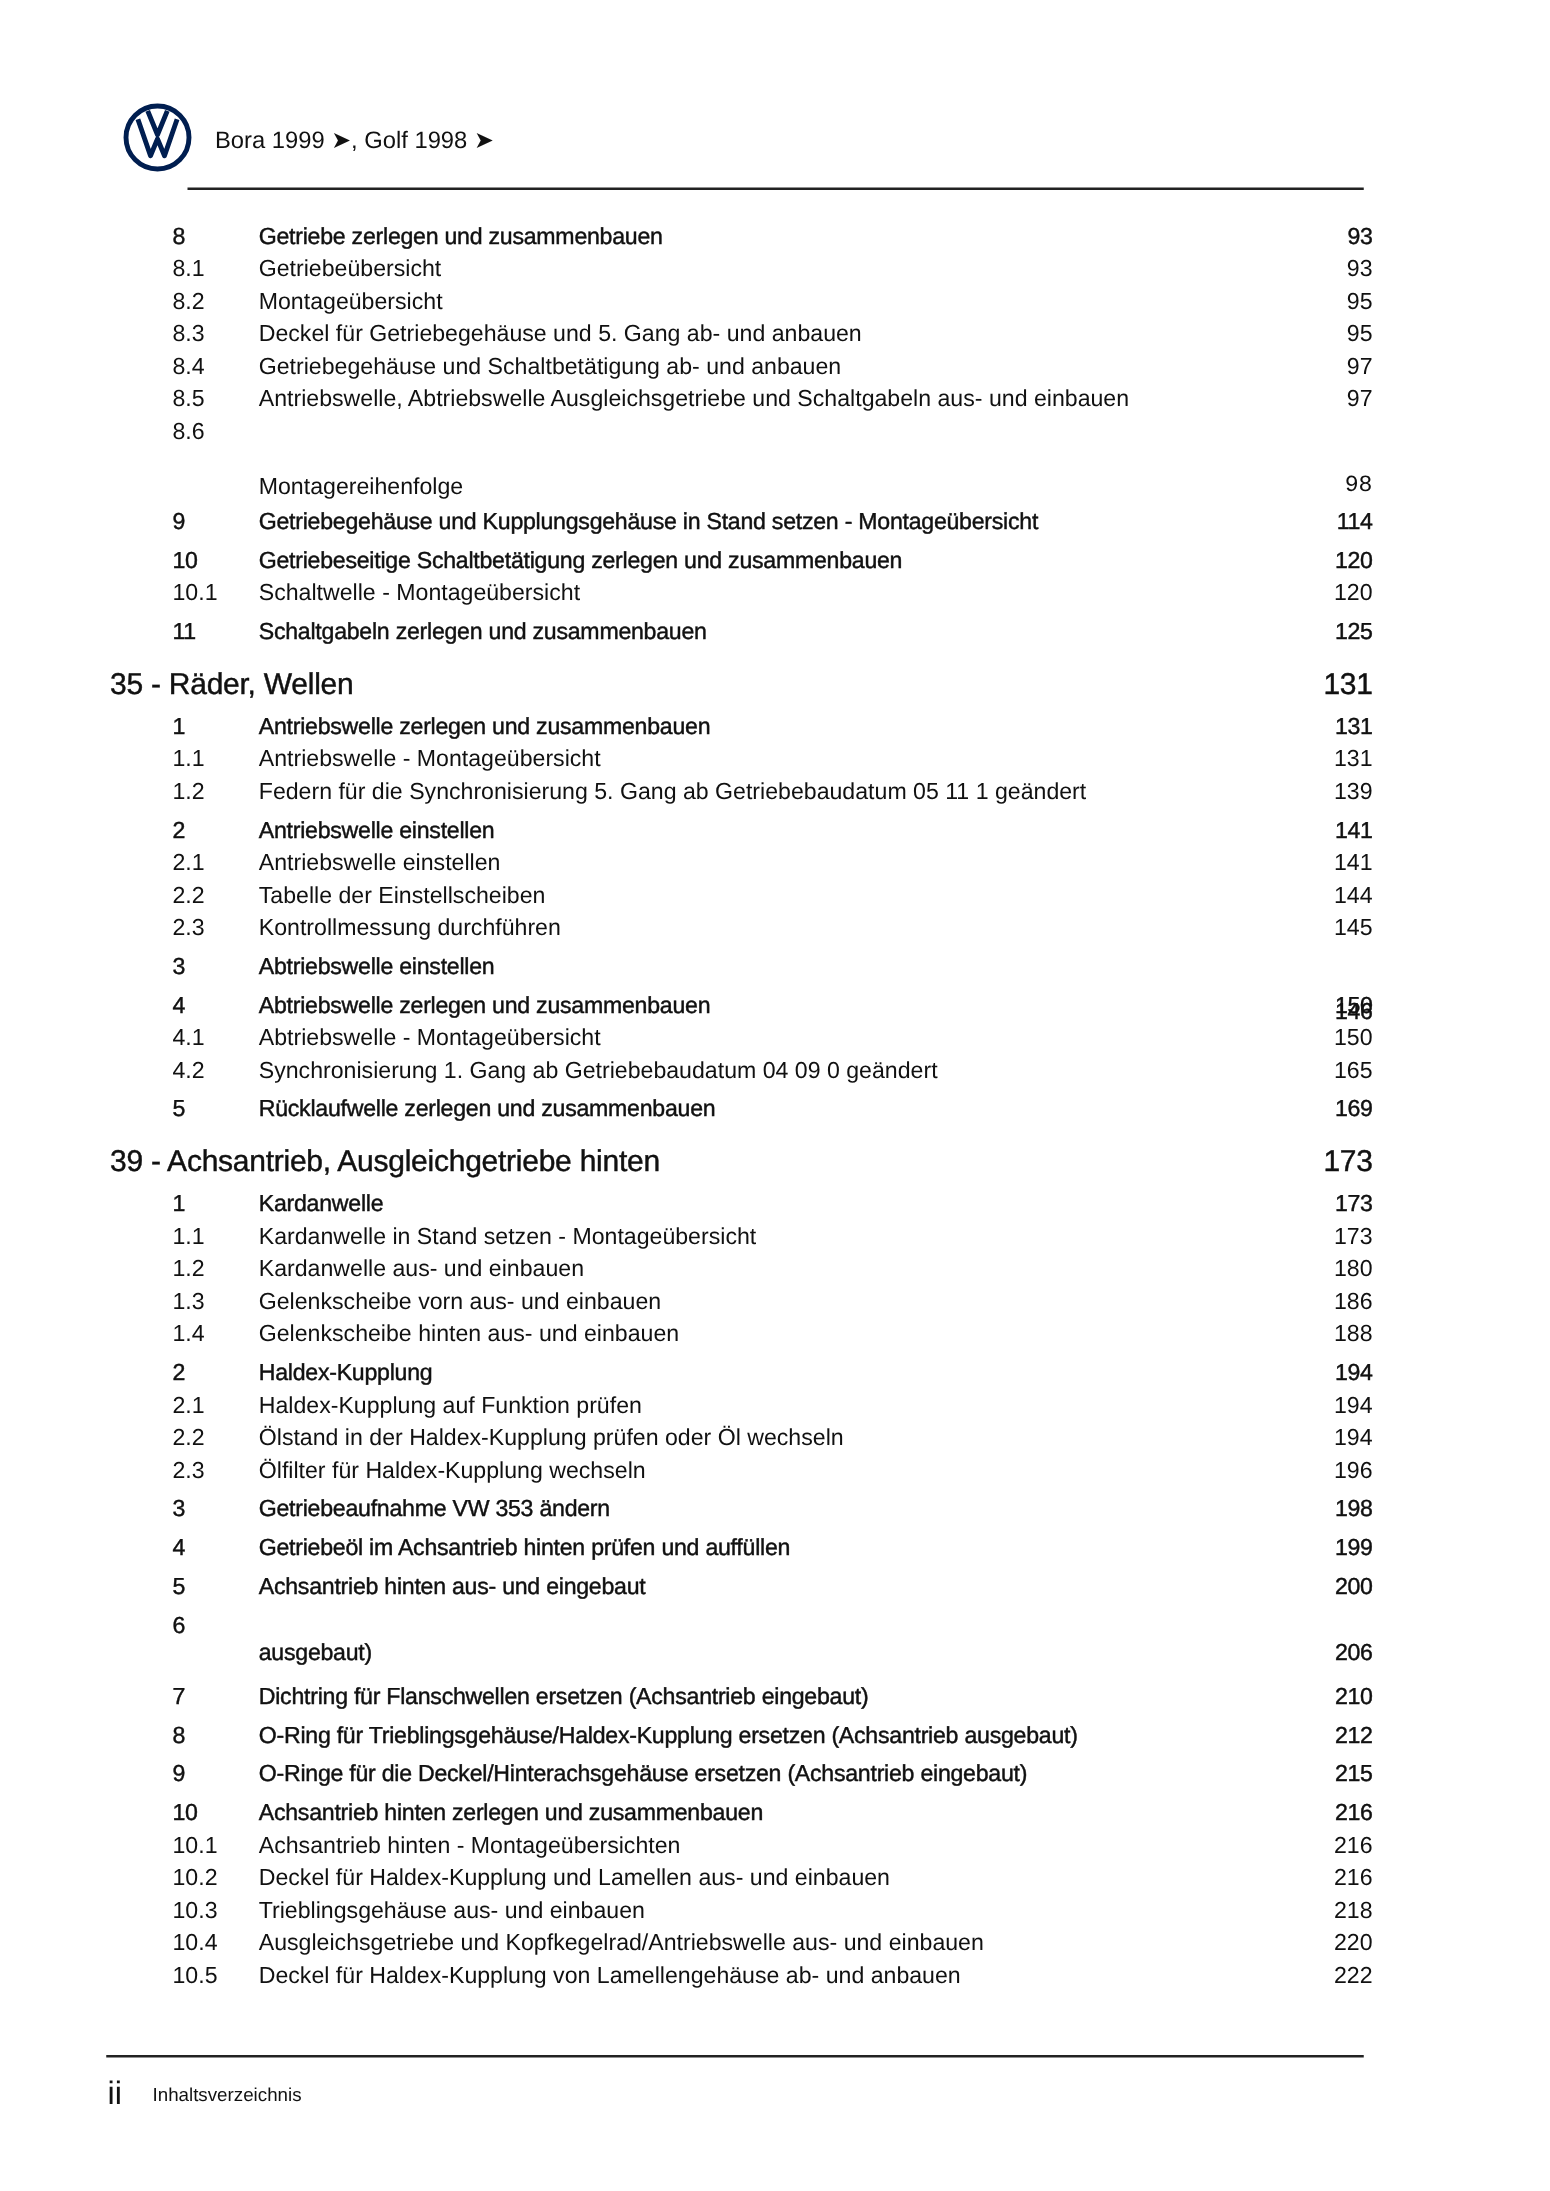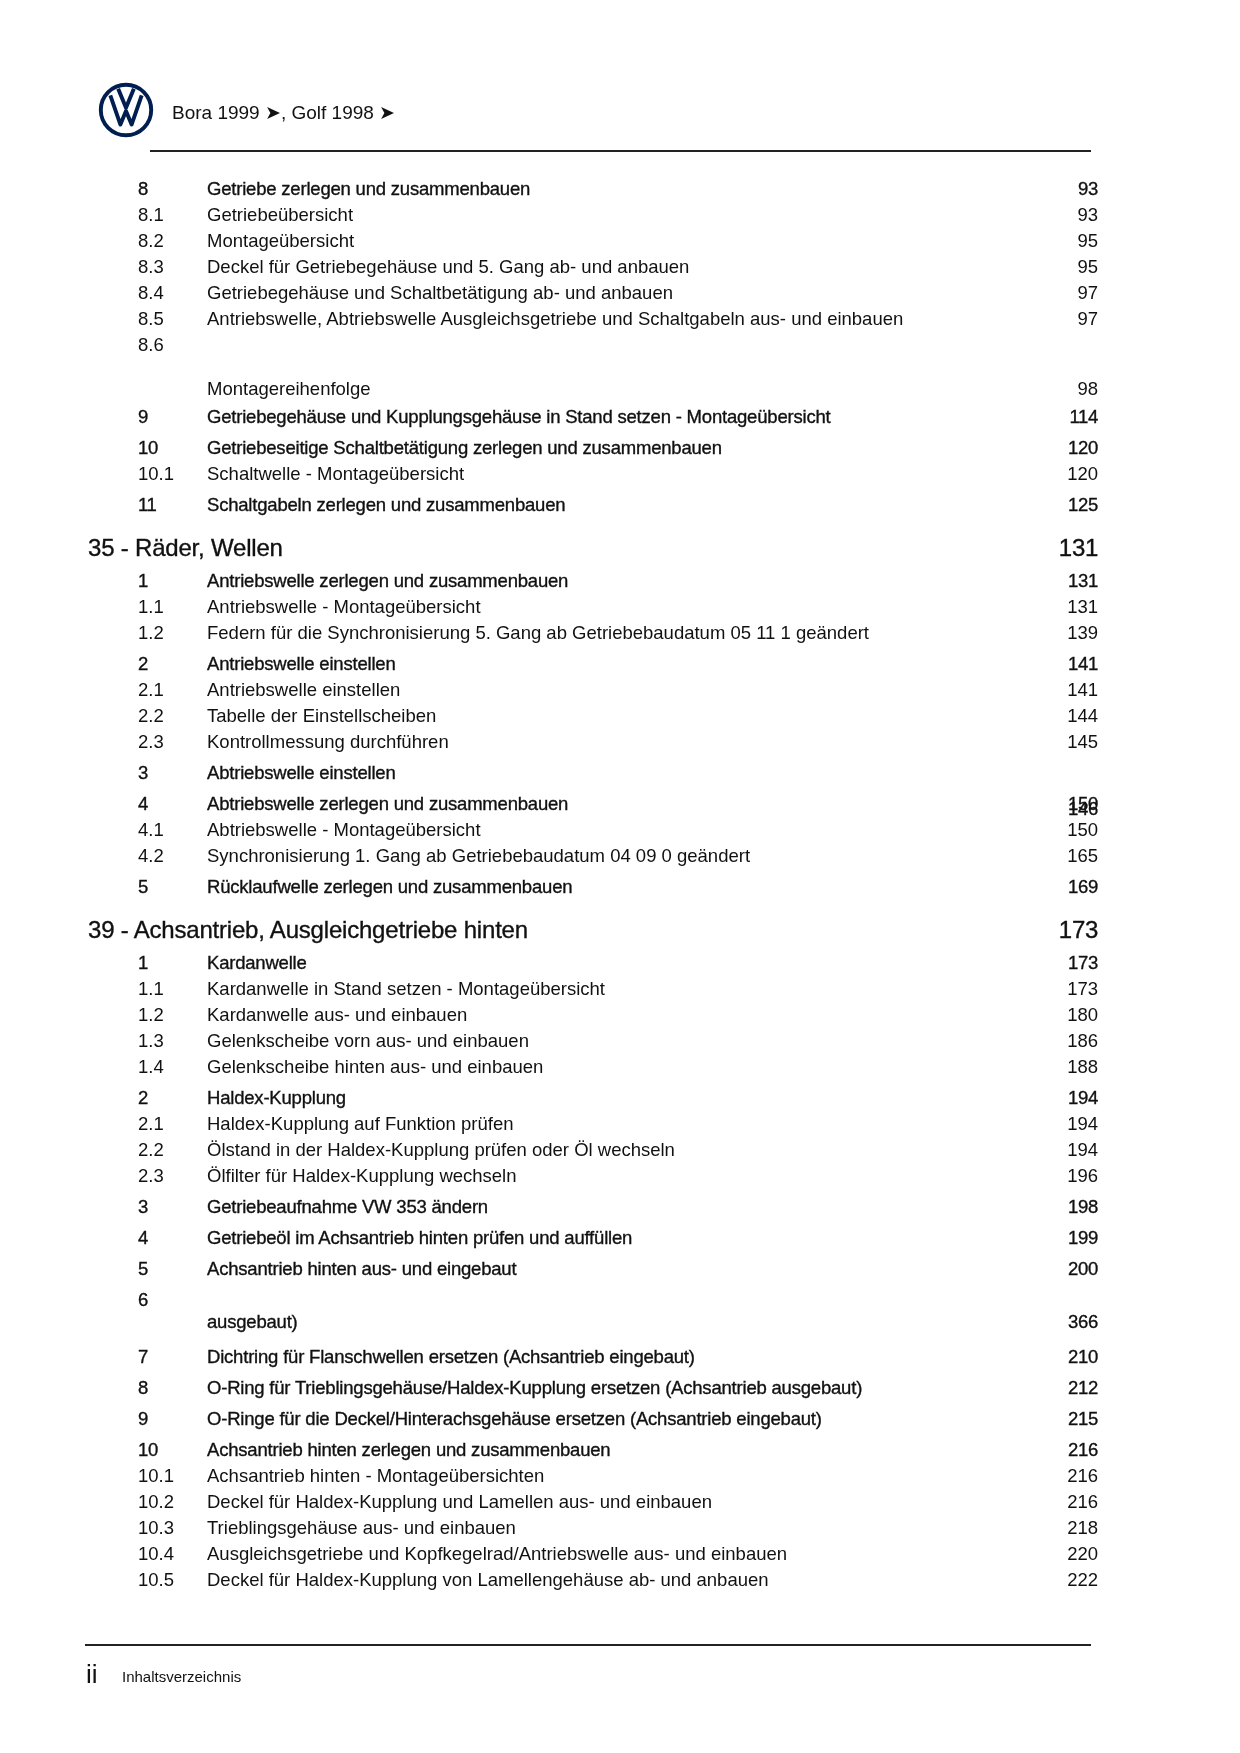--- a/index.html
+++ b/index.html
@@ -75,21 +75,21 @@
     <div class="row" style="top: 308px;">
       <span class="num">8.5</span>
       <span class="dots" style="top: 0px;"></span>
       <span class="title"><span class="txt">Antriebswelle, Abtriebswelle Ausgleichsgetriebe und Schaltgabeln aus- und einbauen</span></span>
       <span class="page" style="top: 0px;">97</span>
     </div>
     <div class="row" style="top: 334px;">
       <span class="num">8.6</span>
       <span class="dots" style="top: 44px;"></span>
       <span class="title"><br><br><span class="txt">Montagereihenfolge</span></span>
-      <span class="page" style="top: 44px;">98</span>
+      <span class="page" style="top: 44px; font-family: Liberation Mono, monospace;">98</span>
     </div>
     <div class="row bold" style="top: 406px;">
       <span class="num">9</span>
       <span class="dots" style="top: 0px;"></span>
       <span class="title"><span class="txt">Getriebegehäuse und Kupplungsgehäuse in Stand setzen - Montageübersicht</span></span>
       <span class="page" style="top: 0px;">114</span>
     </div>
     <div class="row bold" style="top: 437px;">
       <span class="num">10</span>
       <span class="dots" style="top: 0px;"></span>
@@ -259,21 +259,21 @@
     <div class="row bold" style="top: 1258px;">
       <span class="num">5</span>
       <span class="dots" style="top: 0px;"></span>
       <span class="title"><span class="txt">Achsantrieb hinten aus- und eingebaut</span></span>
       <span class="page" style="top: 0px;">200</span>
     </div>
     <div class="row bold" style="top: 1289px;">
       <span class="num">6</span>
       <span class="dots" style="top: 22px;"></span>
       <span class="title"><br><span class="txt">ausgebaut)</span></span>
-      <span class="page" style="top: 22px;">366</span>
+      <span class="page" style="top: 22px;">206</span>
     </div>
     <div class="row bold" style="top: 1346px;">
       <span class="num">7</span>
       <span class="dots" style="top: 0px;"></span>
       <span class="title"><span class="txt">Dichtring für Flanschwellen ersetzen (Achsantrieb eingebaut)</span></span>
       <span class="page" style="top: 0px;">210</span>
     </div>
     <div class="row bold" style="top: 1377px;">
       <span class="num">8</span>
       <span class="dots" style="top: 0px;"></span>

